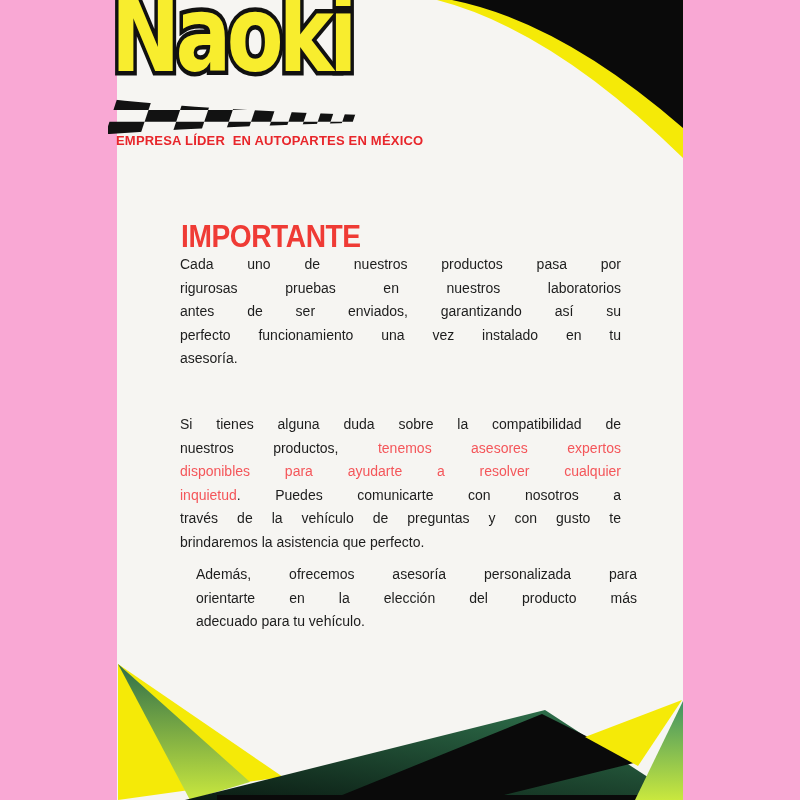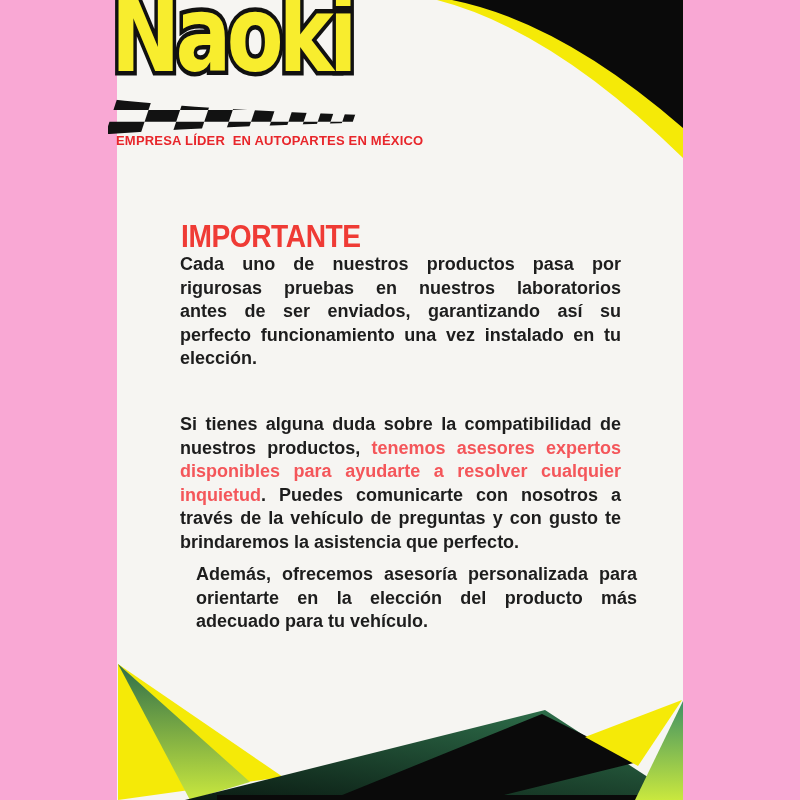--- a/index.html
+++ b/index.html
@@ -21,21 +21,21 @@
             font-size:23px;letter-spacing:2px;color:rgba(20,20,20,.08);
             -webkit-text-stroke:1.6px var(--outline_black,#111);white-space:nowrap;}
   .flag{position:absolute;left:-3px;top:116px;width:248px;height:37px;display:block;}
   .tagline{position:absolute;left:5px;top:151px;font-size:13px;font-weight:bold;
            color:var(--red_tagline,#E8262B);letter-spacing:.2px;white-space:pre-wrap;text-align:center;}
 
   
   .heading{position:absolute;left:64px;top:197px;font-size:32px;font-weight:bold;
            color:var(--red_heading,#EF3B35);letter-spacing:-.5px;white-space:nowrap;
            transform:scaleX(.88);transform-origin:left top;}
-  .para{position:absolute;left:63px;width:441px;font-size:18px;line-height:23.5px;font-weight:bold;
+  .para{position:absolute;left:63px;width:441px;font-size:14px;line-height:23.5px;font-weight:normal;
         color:var(--body_text,#1D1D1D);text-align:justify;text-align-last:justify;
         text-justify:inter-word;white-space:pre-line;}
   .p1{top:253px;} .p2{top:413px;} .p3{top:563px;margin-left:16px;}
   .seg-red{color:var(--red_highlight,#F4565A);}
   .seg-tail{display:inline-block;white-space:nowrap;}
 
   
   .bottom-svg{position:absolute;left:0;bottom:0;width:566px;height:140px;display:block;}
 </style>
 </head>
@@ -85,21 +85,21 @@
 
       <div class="tagline">EMPRESA LÍDER  EN AUTOPARTES EN MÉXICO</div>
     </header>
 
     <main>
       <h1 class="heading">IMPORTANTE</h1>
       <div class="para p1"><span class="seg-body">Cada uno de nuestros productos pasa por
 rigurosas pruebas en nuestros laboratorios
 antes de ser enviados, garantizando así su
 perfecto funcionamiento una vez instalado en tu
-</span><span class="seg-tail">elección.</span></div>
+</span><span class="seg-tail">asesoría.</span></div>
       <div class="para p2"><span class="seg-body">Si tienes alguna duda sobre la compatibilidad de
 nuestros productos, </span><span class="seg-red">tenemos asesores expertos
 disponibles para ayudarte a resolver cualquier
 inquietud</span><span class="seg-body">. Puedes comunicarte con nosotros a
 través de la vehículo de preguntas y con gusto te
 </span><span class="seg-tail">brindaremos la asistencia que perfecto.</span></div>
       <div class="para p3"><span class="seg-body">Además, ofrecemos asesoría personalizada para
 orientarte en la elección del producto más
 </span><span class="seg-tail">adecuado para tu vehículo.</span></div>
     </main>

